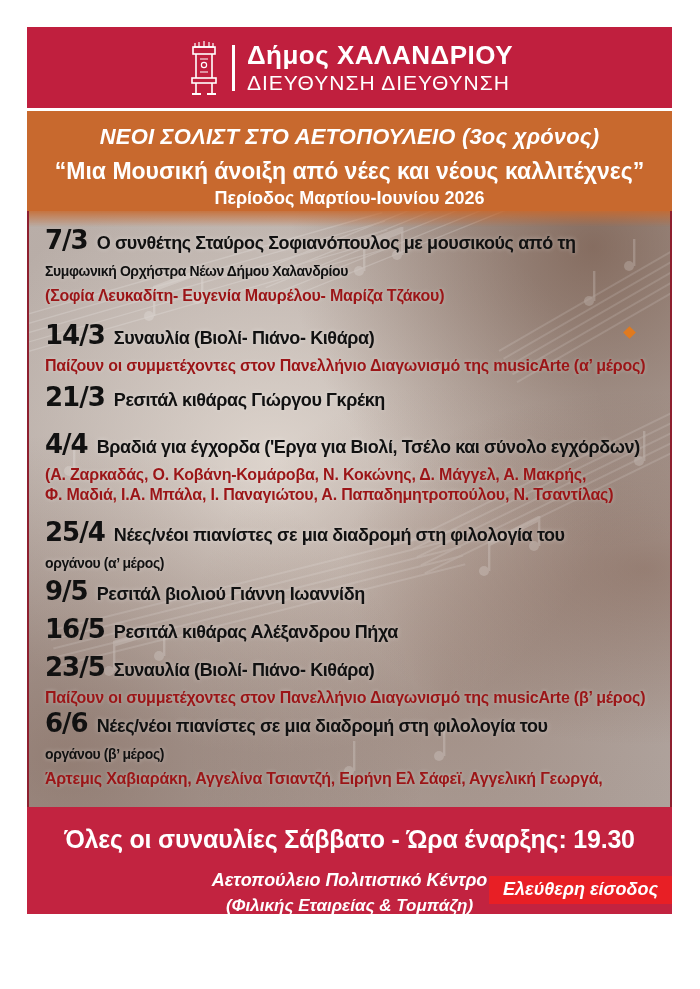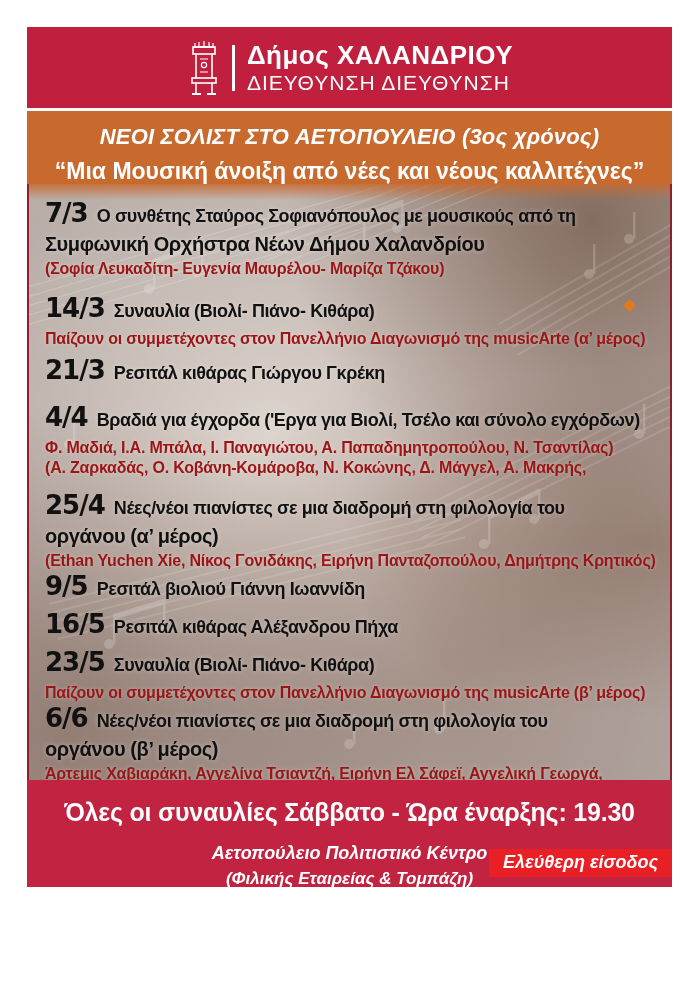--- a/index.html
+++ b/index.html
@@ -17,21 +17,21 @@
   .logo-tower{width:36px;height:58px;margin-right:10px;}
   .logo-divider{width:3px;height:46px;background:#ffffff;margin-right:12px;}
   .header-text{color:#ffffff;text-align:left;}
   .header-muni{font-size:26px;font-weight:bold;line-height:30px;letter-spacing:.5px;}
   .header-dept{font-size:21px;font-weight:400;line-height:26px;letter-spacing:1px;}
 
   .white-gap{height:3px;background:#ffffff;}
 
   
   .banner{
-    height:73px;background:#c8692e;color:#ffffff;text-align:center;padding-top:12px;
+    height:100px;background:#c8692e;color:#ffffff;text-align:center;padding-top:12px;
     box-sizing:border-box;
   }
   .banner-title{font-size:22px;font-weight:bold;font-style:italic;line-height:28px;letter-spacing:.2px;}
   .banner-subtitle{font-size:23px;font-weight:bold;line-height:32px;margin-top:4px;}
   .banner-period{font-size:18px;font-weight:bold;line-height:22px;}
 
   
   .main{
     position:relative;height:596px;box-sizing:border-box;
     border-left:2px solid #8e1f2f;border-right:2px solid #8e1f2f;
@@ -62,21 +62,21 @@
   .event-line{margin:0;line-height:30px;}
   .date{
     font-family:"DejaVu Sans",sans-serif;font-weight:bold;font-size:26px;color:#111111;
     margin-right:9px;letter-spacing:-1px;
   }
   .title{
     font-weight:bold;font-size:18px;color:#111111;letter-spacing:-0.4px;
     text-shadow:0 0 5px rgba(255,255,255,.4);
   }
   .title-cont{
-    font-weight:bold;font-size:20px;color:#111111;letter-spacing:-0.4px;line-height:25px;
+    font-weight:bold;font-size:14px;color:#111111;letter-spacing:-0.4px;line-height:25px;
     text-shadow:0 0 5px rgba(255,255,255,.4);
   }
   .performers{
     margin-top:2px;font-weight:bold;font-size:16px;color:#9b1517;line-height:20px;
     letter-spacing:-0.2px;text-shadow:0 0 4px rgba(255,255,255,.35);
   }
   .diamond{
     position:absolute;right:26px;top:8px;width:9px;height:9px;background:#e07a1f;
     transform:rotate(45deg);
   }
@@ -215,33 +215,30 @@
     <p class="event-line">
       <span class="date">21/3</span><span class="title">Ρεσιτάλ κιθάρας Γιώργου Γκρέκη</span>
     </p>
   </div>
 
   <div class="event">
     <p class="event-line">
       <span class="date">4/4</span><span class="title">Βραδιά για έγχορδα ('Εργα για Βιολί, Τσέλο και σύνολο εγχόρδων)</span>
     </p>
   <div class="performers">
+            <div>(Α. Ζαρκαδάς, Ο. Κοβάνη-Κομάροβα, Ν. Κοκώνης, Δ. Μάγγελ, Α. Μακρής,</div>
             <div>Φ. Μαδιά, Ι.Α. Μπάλα, Ι. Παναγιώτου, Α. Παπαδημητροπούλου, Ν. Τσαντίλας)</div>
-            <div>(Α. Ζαρκαδάς, Ο. Κοβάνη-Κομάροβα, Ν. Κοκώνης, Δ. Μάγγελ, Α. Μακρής,</div>
           </div>
         </div>
 
   <div class="event">
     <p class="event-line">
       <span class="date">25/4</span><span class="title">Νέες/νέοι πιανίστες σε μια διαδρομή στη φιλολογία του</span>
     </p>
   <div class="title-cont">οργάνου (α’ μέρος)</div>
-          <div class="performers">
-            <div>(Ethan Yuchen Xie, Νίκος Γονιδάκης, Ειρήνη Πανταζοπούλου, Δημήτρης Κρητικός)</div>
-          </div>
         </div>
 
   <div class="event">
     <p class="event-line">
       <span class="date">9/5</span><span class="title">Ρεσιτάλ βιολιού Γιάννη Ιωαννίδη</span>
     </p>
   </div>
 
   <div class="event">
     <p class="event-line">

